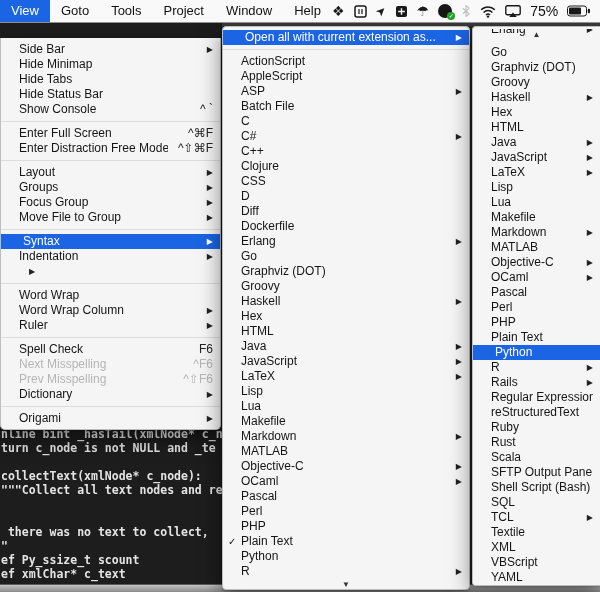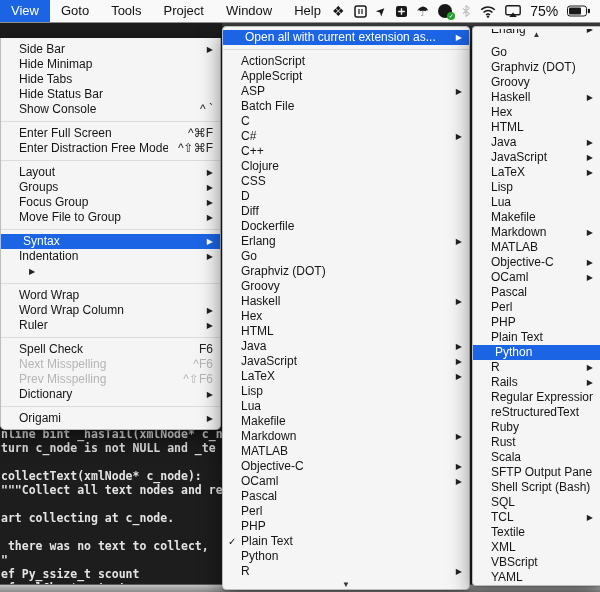--- a/index.html
+++ b/index.html
@@ -54,21 +54,20 @@
 <div class="screen">
 
   <div class="editor">
     <div class="code" id="code-lines">
         <div>nline bint _hasTail(xmlNode* c_n</div>
         <div>turn c_node is not NULL and _te</div>
         <div> </div>
         <div>collectText(xmlNode* c_node):</div>
         <div>"""Collect all text nodes and re</div>
         <div> </div>
-        <div>art collecting at c_node.</div>
         <div> </div>
         <div> there was no text to collect,</div>
         <div>"</div>
         <div>ef Py_ssize_t scount</div>
         <div>ef xmlChar* c_text</div>
       </div>
   </div>
   <div class="substrip"></div>
   <div class="bottomstrip"></div>
 

